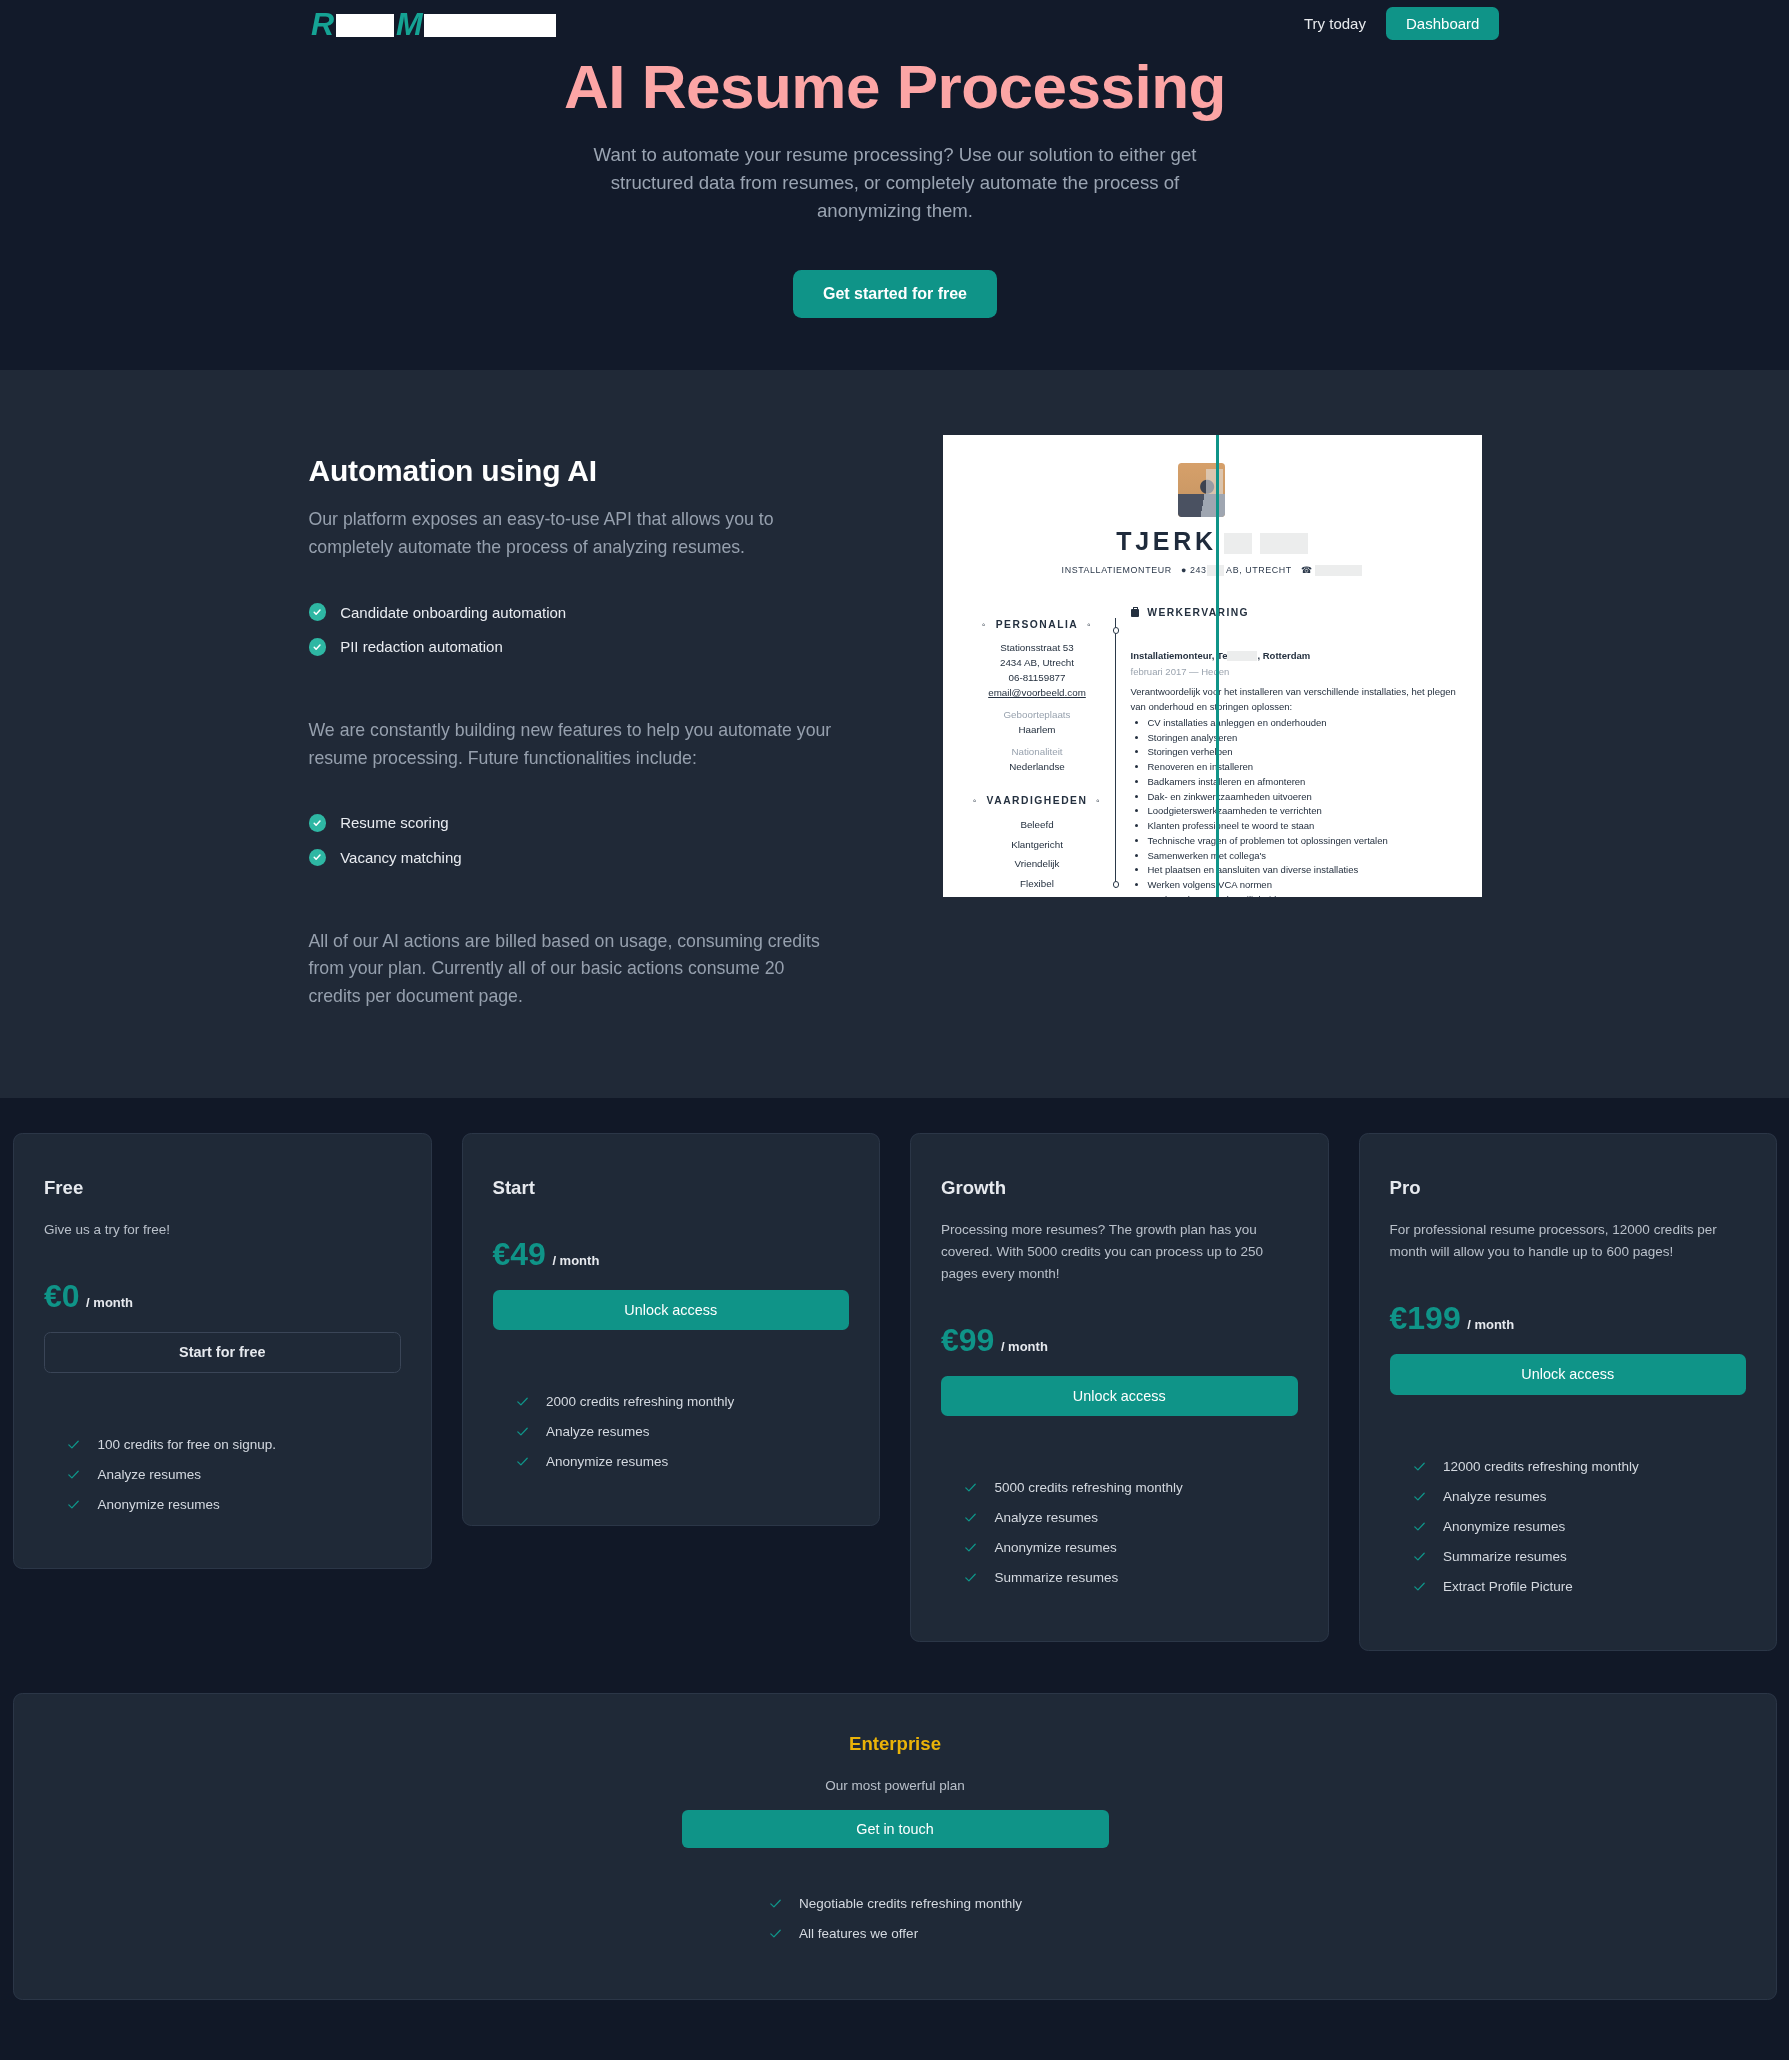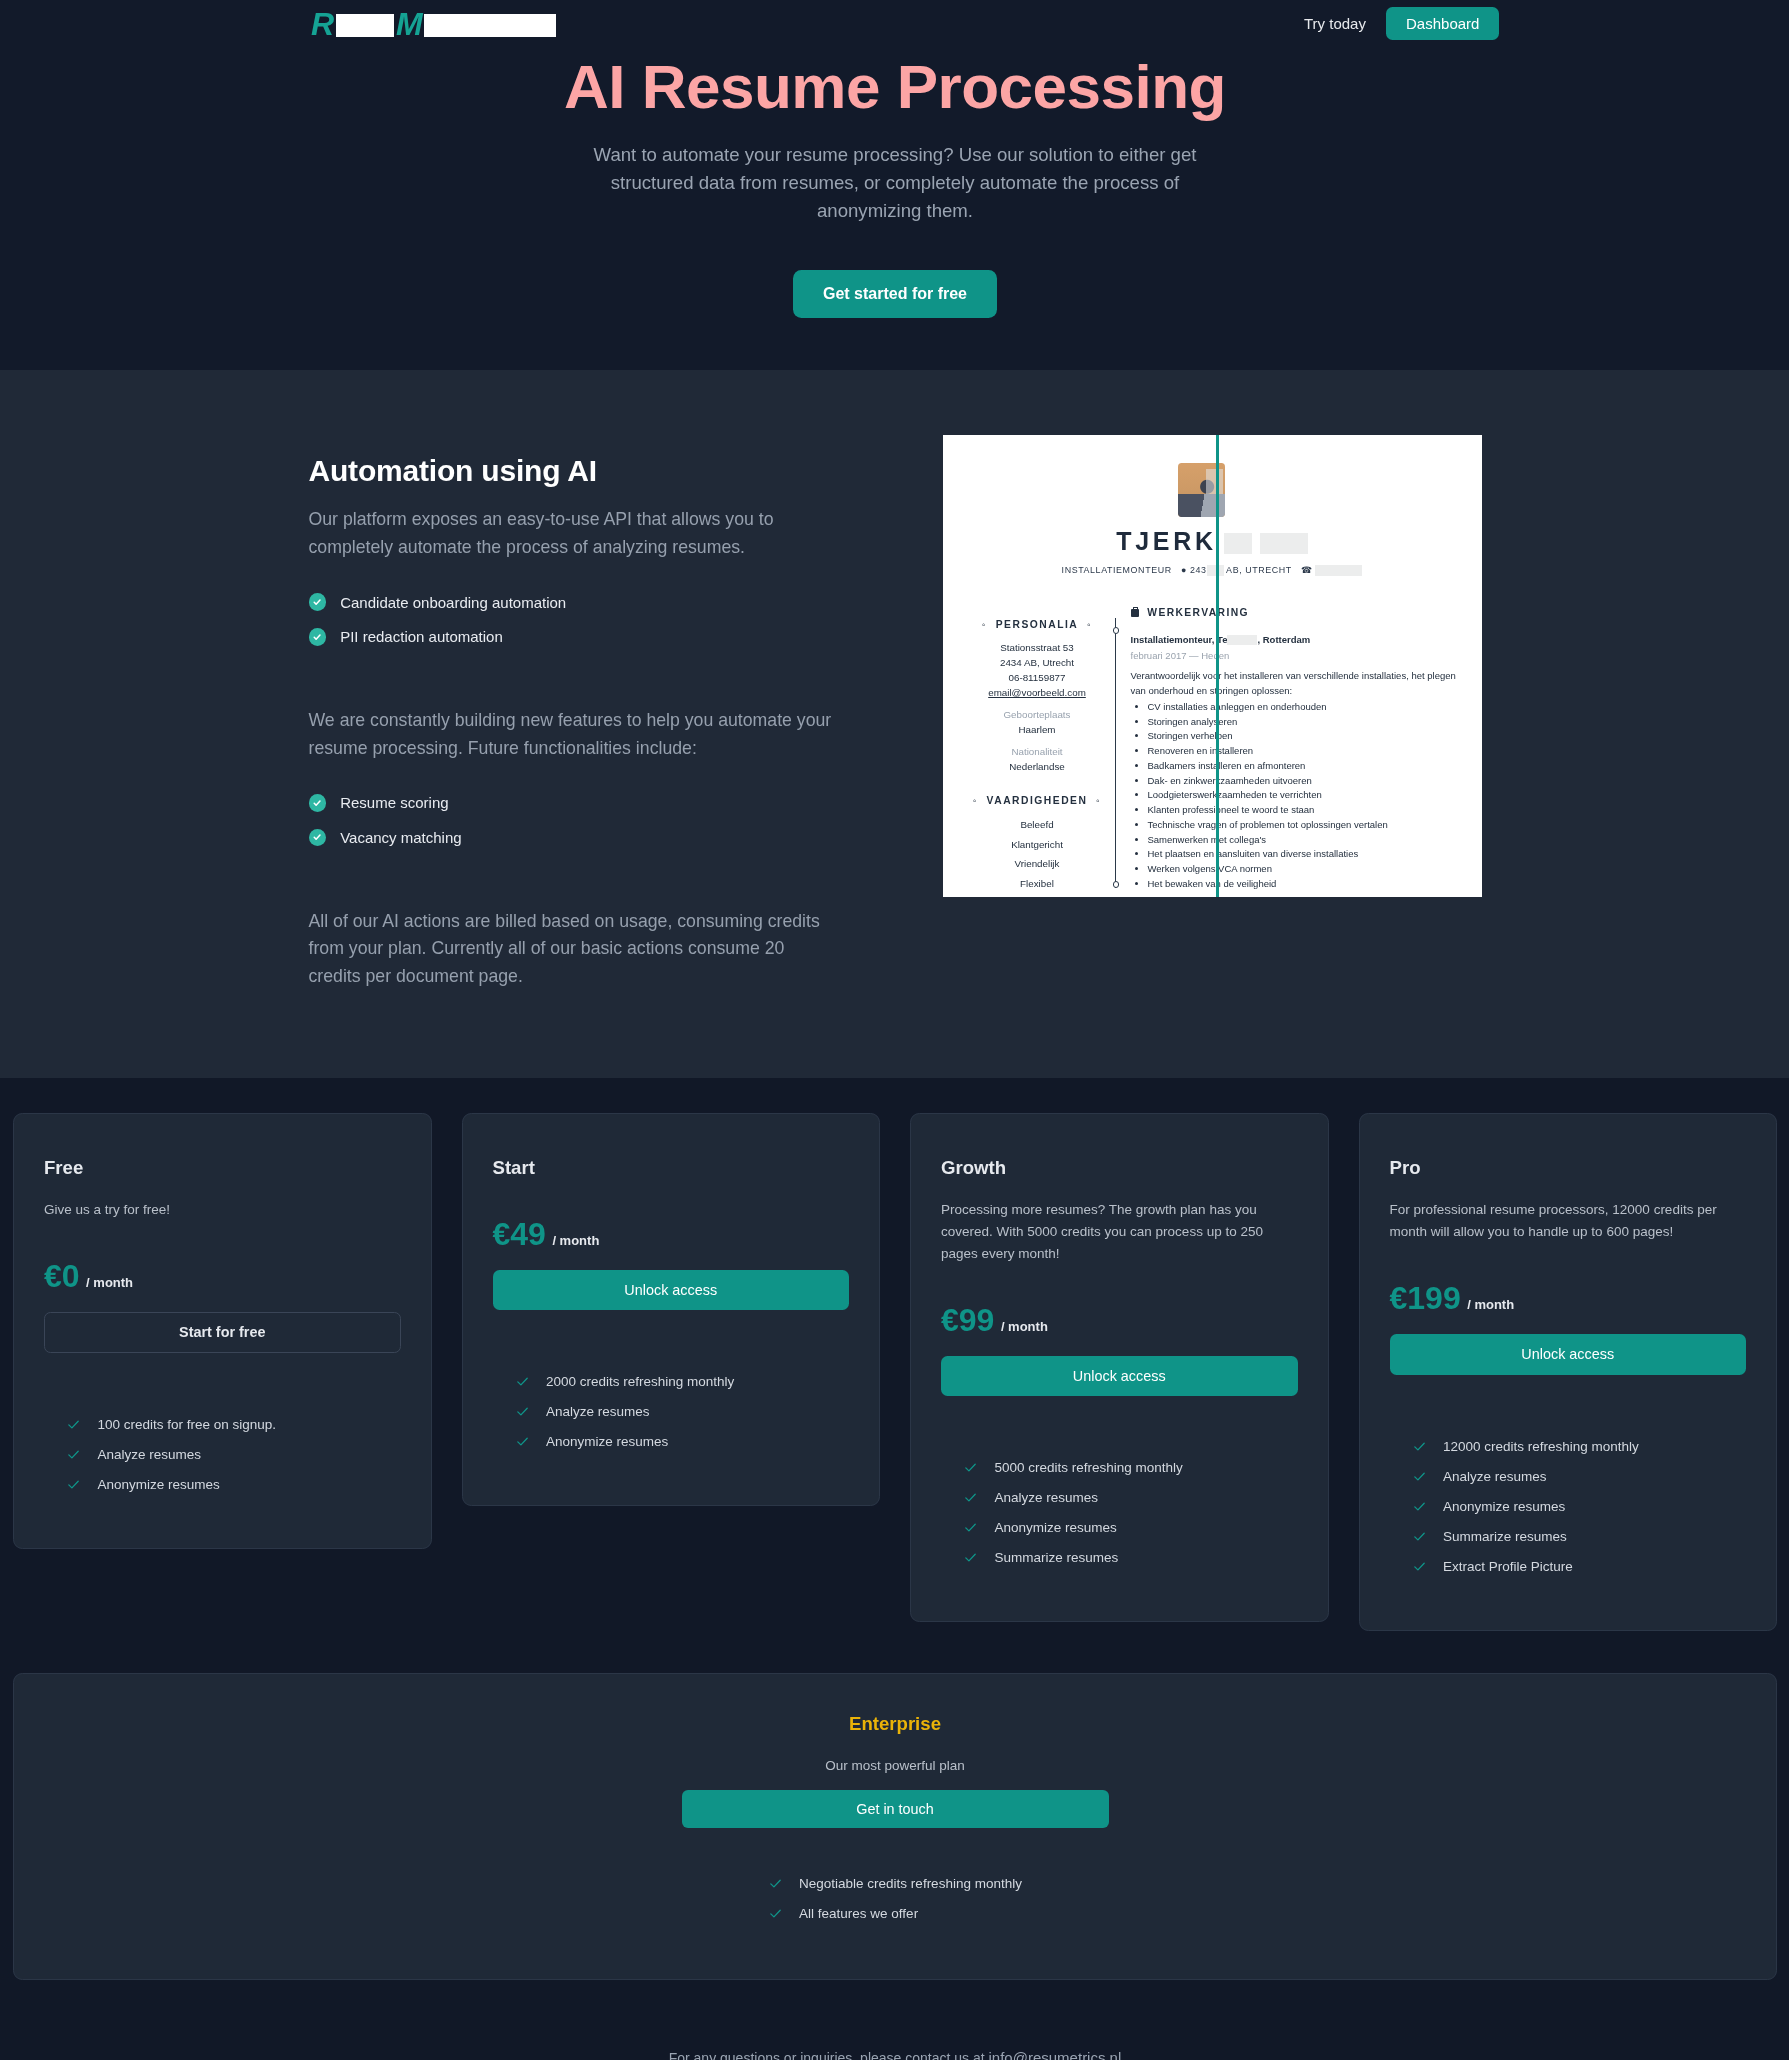--- a/index.html
+++ b/index.html
@@ -47,21 +47,21 @@
 
   
   .feature-section { background:#202937; padding:65px 0 88px 0; }
   .feature-inner {
     width:1173px; margin:0 auto; display:flex; justify-content:space-between;
     align-items:flex-start;
   }
   .feature-left { width:531px; padding-top:18.6px; }
   .feature-h2 { color:#ffffff; font-size:30px; font-weight:bold; letter-spacing:-0.2px; }
   .feature-p { color:#96a0ae; font-size:17.7px; line-height:1.55; margin-top:18.6px; }
-  .feature-list { margin-top:32px; }
+  .feature-list { margin-top:42px; }
   .feature-item { display:flex; align-items:center; gap:14px; margin-bottom:17px; }
   .circle-check {
     width:17.7px; height:17.7px; border-radius:50%; background:#2eb7a3;
     display:flex; align-items:center; justify-content:center; flex:0 0 17.7px;
   }
   .circle-check svg { display:block; }
   .feature-item-label { color:#e9ecf1; font-size:15px; }
   .feature-gap { height:26px; }
 
   
@@ -109,21 +109,21 @@
   .r-sec-h::after { content:"\00a0\00a0\25E6"; }
   .r-label { color:#98a2ae; margin-top:6.5px; }
   .r-underline { text-decoration:underline; }
   .r-right {
     position:absolute; left:188px; top:170px; width:337px;
     color:#24303f; font-size:9.5px; line-height:1.5;
   }
   .r-right-h { font-weight:bold; letter-spacing:1.4px; font-size:10.3px; display:flex; align-items:center; gap:8.4px; }
   .briefcase { width:8.4px; height:7.5px; background:#24303f; border-radius:0.9px; position:relative; }
   .briefcase::before { content:""; position:absolute; left:2.3px; top:-2.3px; width:3.7px; height:2.3px; border:1.1px solid #24303f; border-bottom:none; border-radius:0.9px 0.9px 0 0;}
-  .r-job { margin-top:12px; }
+  .r-job { margin-top:28px; }
   .r-job-title { font-weight:bold; font-size:9.5px; }
   .r-job-title .blk { display:inline-block; background:#eceded; height:10.3px; vertical-align:middle; }
   .r-job-title .blkC { width:30px; }
   .r-job-date { color:#9aa3ae; margin-top:1.9px; }
   .r-body { margin-top:6.5px; }
   .r-ul { margin:1.9px 0 0 17px; }
   .r-ul li { list-style:disc; margin-bottom:0.5px; }
   .r-timeline { position:absolute; left:172px; top:183px; width:0.9px; height:270px; background:#2b3949; }
   .r-dot { position:absolute; left:170px; width:6.5px; height:6.5px; border-radius:50%; border:0.9px solid #2b3949; background:#fff; }
 

